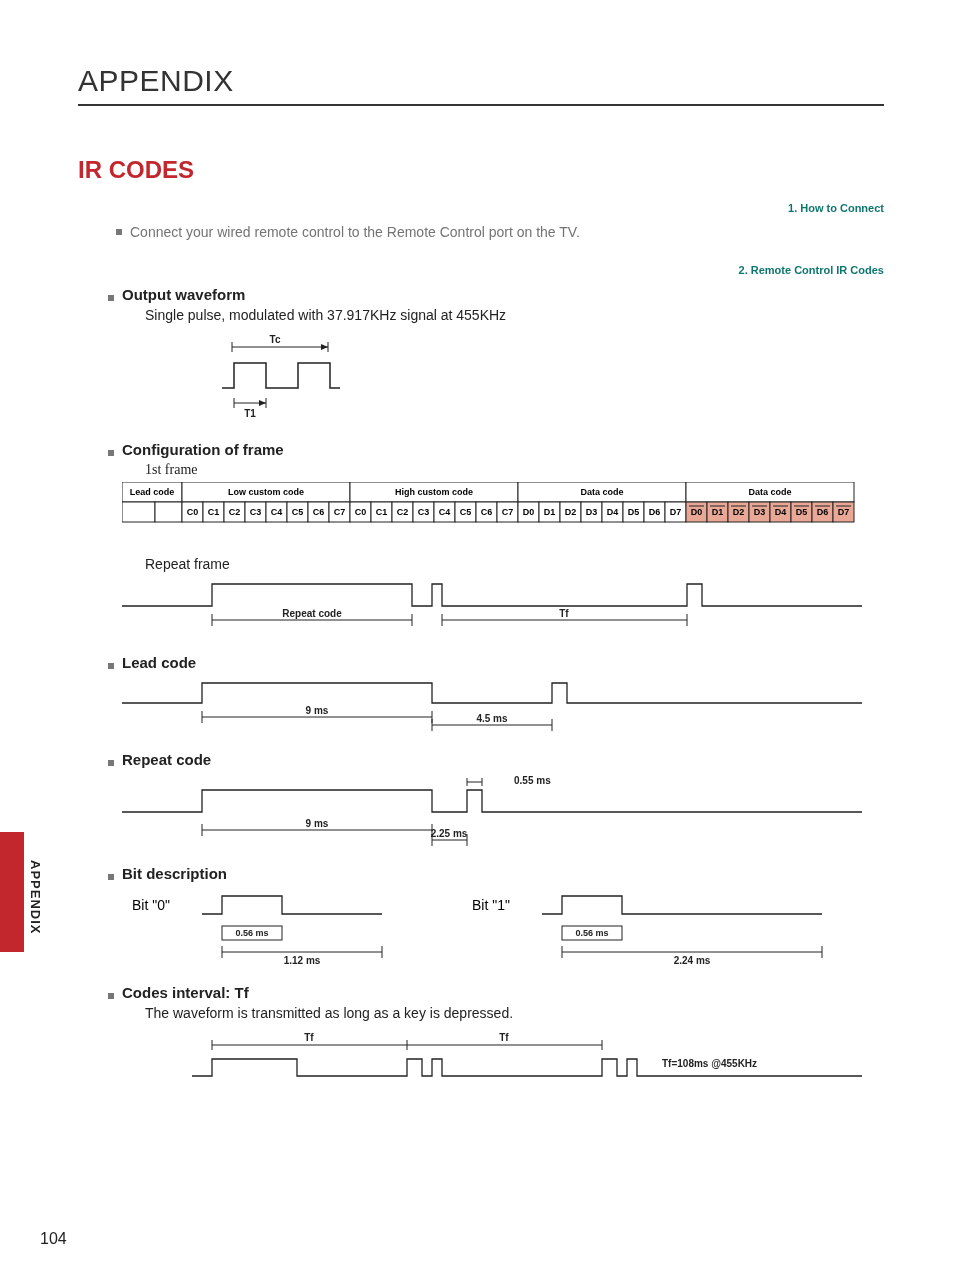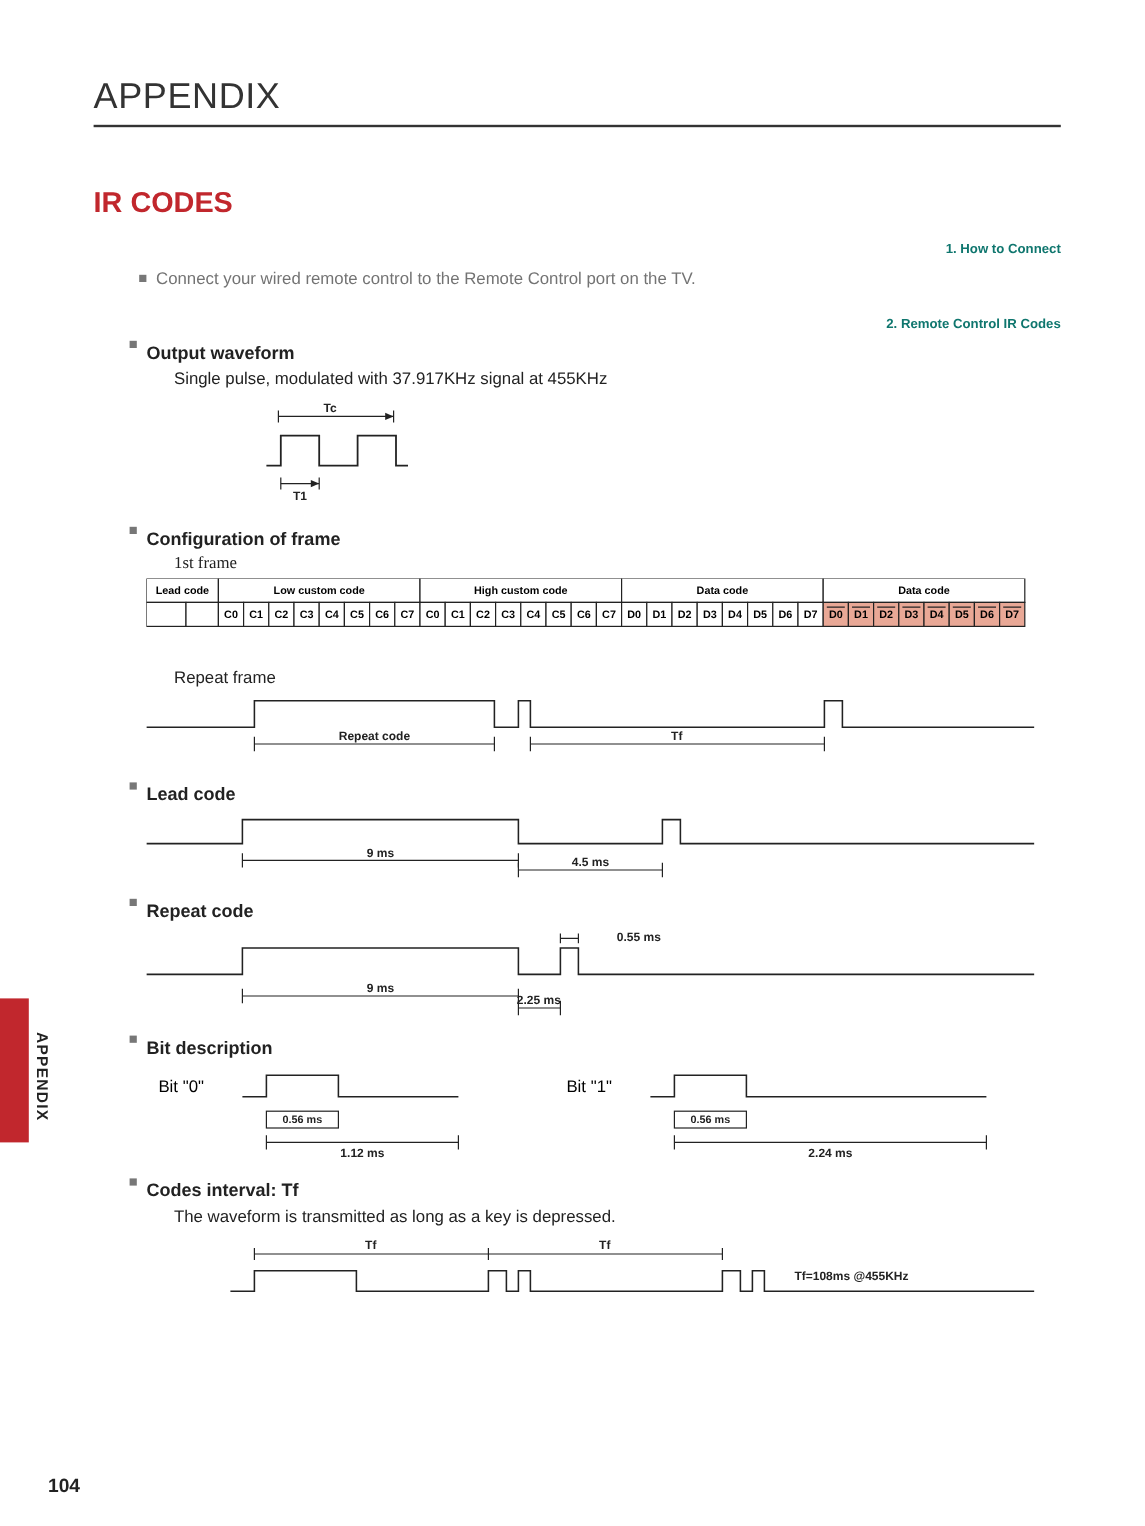--- a/index.html
+++ b/index.html
@@ -35,21 +35,21 @@
     text-align: right;
   }
   .body-text {
     font-size: 14px;
     color: #737373;
     margin-left: 38px;
     margin-bottom: 24px;
   }
   .bullet-row {
     display: flex;
-    align-items: flex-start;
+    align-items: flex-end;
     margin-left: 30px;
     margin-bottom: 4px;
   }
   .sq {
     width: 6px; height: 6px; background:#777; display:inline-block;
     margin-right: 8px; position: relative; top:-2px;
   }
   .sub-bold { font-size:15px; font-weight:700; }
   .plain-line { font-size:14px; margin-left:67px; margin-bottom:10px; }
   .diagram-area { position: relative; margin-left:44px; margin-bottom:18px; }
@@ -63,21 +63,21 @@
     position:absolute; left:0; top:832px; width:24px; height:120px;
     background:#c1272d;
   }
   .sidebar-label {
     position:absolute; left:28px; top:860px;
     font-size:13px; font-weight:700; letter-spacing:1px;
     writing-mode: vertical-rl; text-orientation: mixed;
   }
   .page-num {
     position:absolute; left:40px; bottom:24px;
-    font-size:16px; font-weight:700;
+    font-size:16px; font-weight:400;
   }
   .tiny { font-size:10px; font-weight:700; fill:#222; }
   .tiny2 { font-size:9px; font-weight:700; fill:#222; }
   .cell { font-size:9px; font-weight:700; text-anchor:middle; }
 </style>
 </head>
 <body>
 
 <div class="page-title">APPENDIX</div>
 

